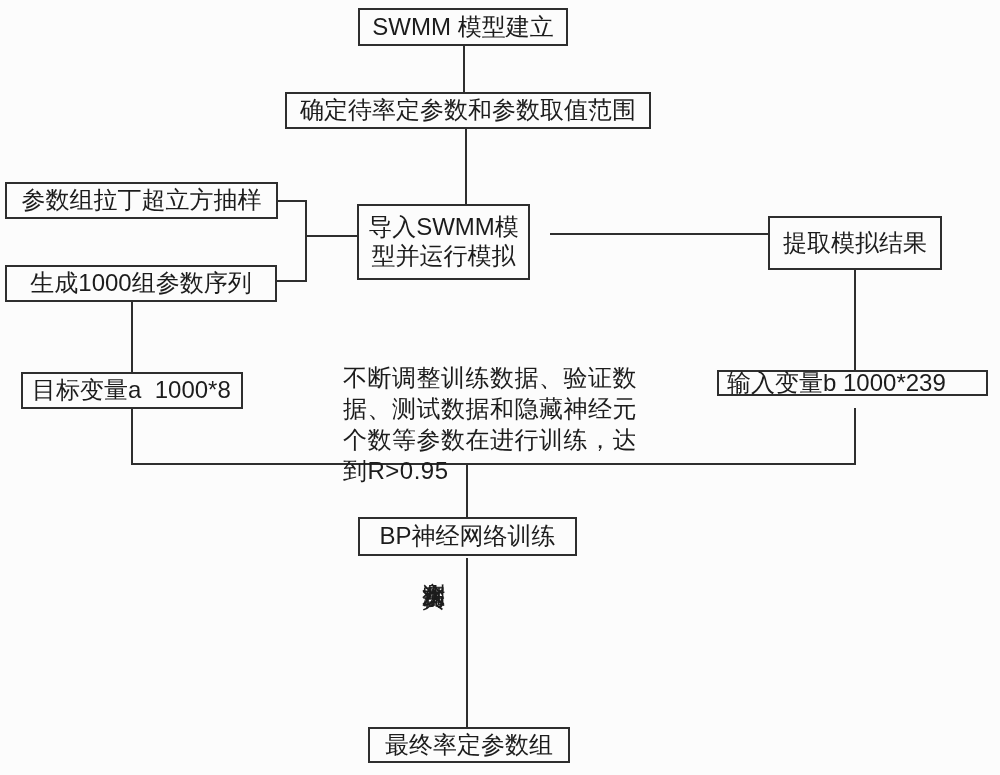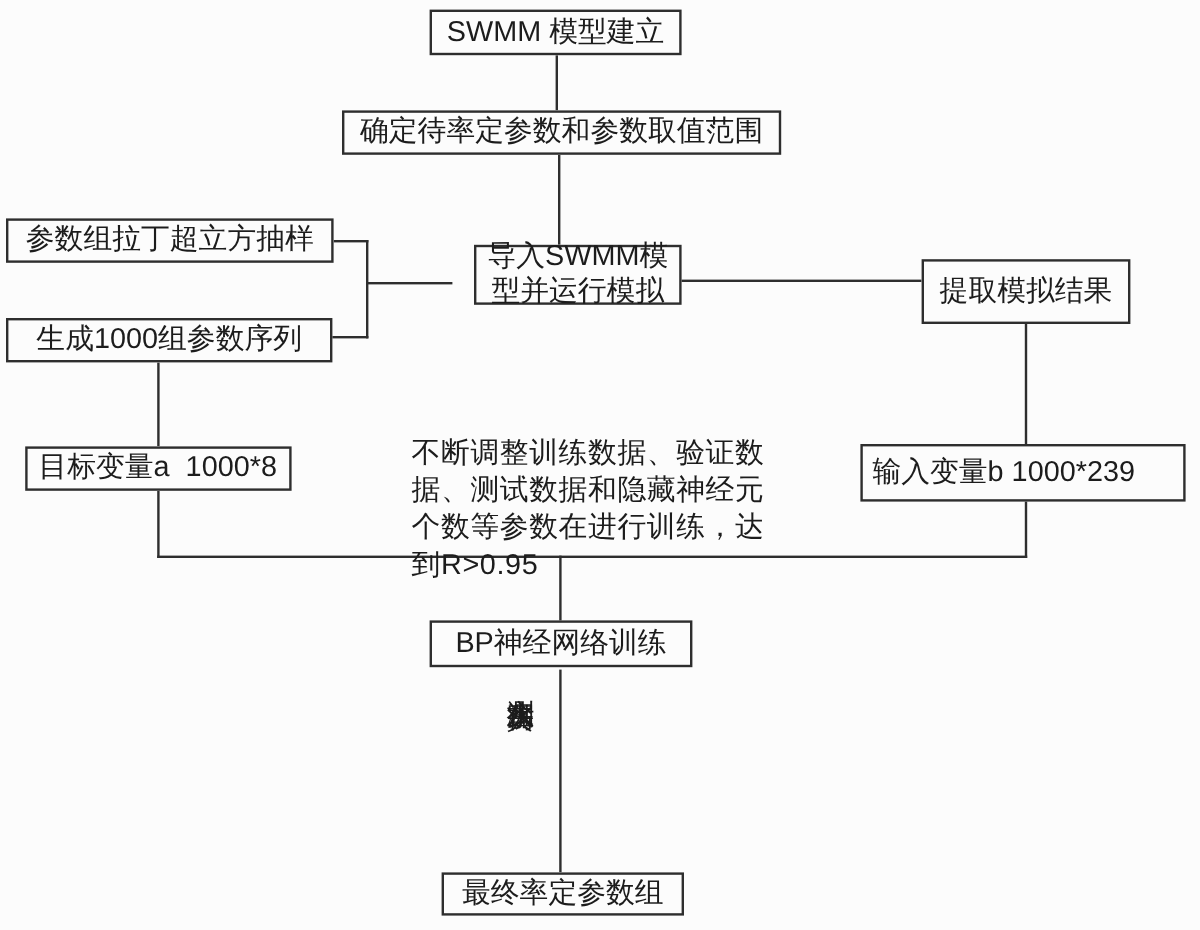--- a/index.html
+++ b/index.html
@@ -66,30 +66,30 @@
 <div class="canvas">
 
   <div class="node" style="left:358px;top:8px;width:210px;height:38px">SWMM 模型建立</div>
 
   <div class="node" style="left:285px;top:92px;width:366px;height:37px">确定待率定参数和参数取值范围</div>
 
   <div class="node" style="left:5px;top:182px;width:273px;height:37px">参数组拉丁超立方抽样</div>
 
   <div class="node" style="left:5px;top:265px;width:272px;height:37px">生成1000组参数序列</div>
 
-  <div class="node two-line" style="left:395px;top:204px;width:173px;height:50px">
+  <div class="node two-line" style="left:357px;top:204px;width:173px;height:76px">
     <span>导入SWMM模</span>
     <span>型并运行模拟</span>
   </div>
 
   <div class="node" style="left:768px;top:216px;width:174px;height:54px">提取模拟结果</div>
 
   <div class="node left-align" style="left:21px;top:372px;width:222px;height:37px;padding-left:9px">目标变量a  1000*8</div>
 
-  <div class="node left-align" style="left:717px;top:370px;width:271px;height:48px;padding-left:8px">输入变量b 1000*239</div>
+  <div class="node left-align" style="left:717px;top:370px;width:271px;height:26px;padding-left:8px">输入变量b 1000*239</div>
 
   <div class="node" style="left:358px;top:517px;width:219px;height:39px">BP神经网络训练</div>
 
   <div class="node" style="left:368px;top:727px;width:202px;height:36px">最终率定参数组</div>
 
   <div class="note">
     <div>不断调整训练数据、验证数</div>
     <div>据、测试数据和隐藏神经元</div>
     <div>个数等参数在进行训练，达</div>
     <div>到R&gt;0.95</div>

